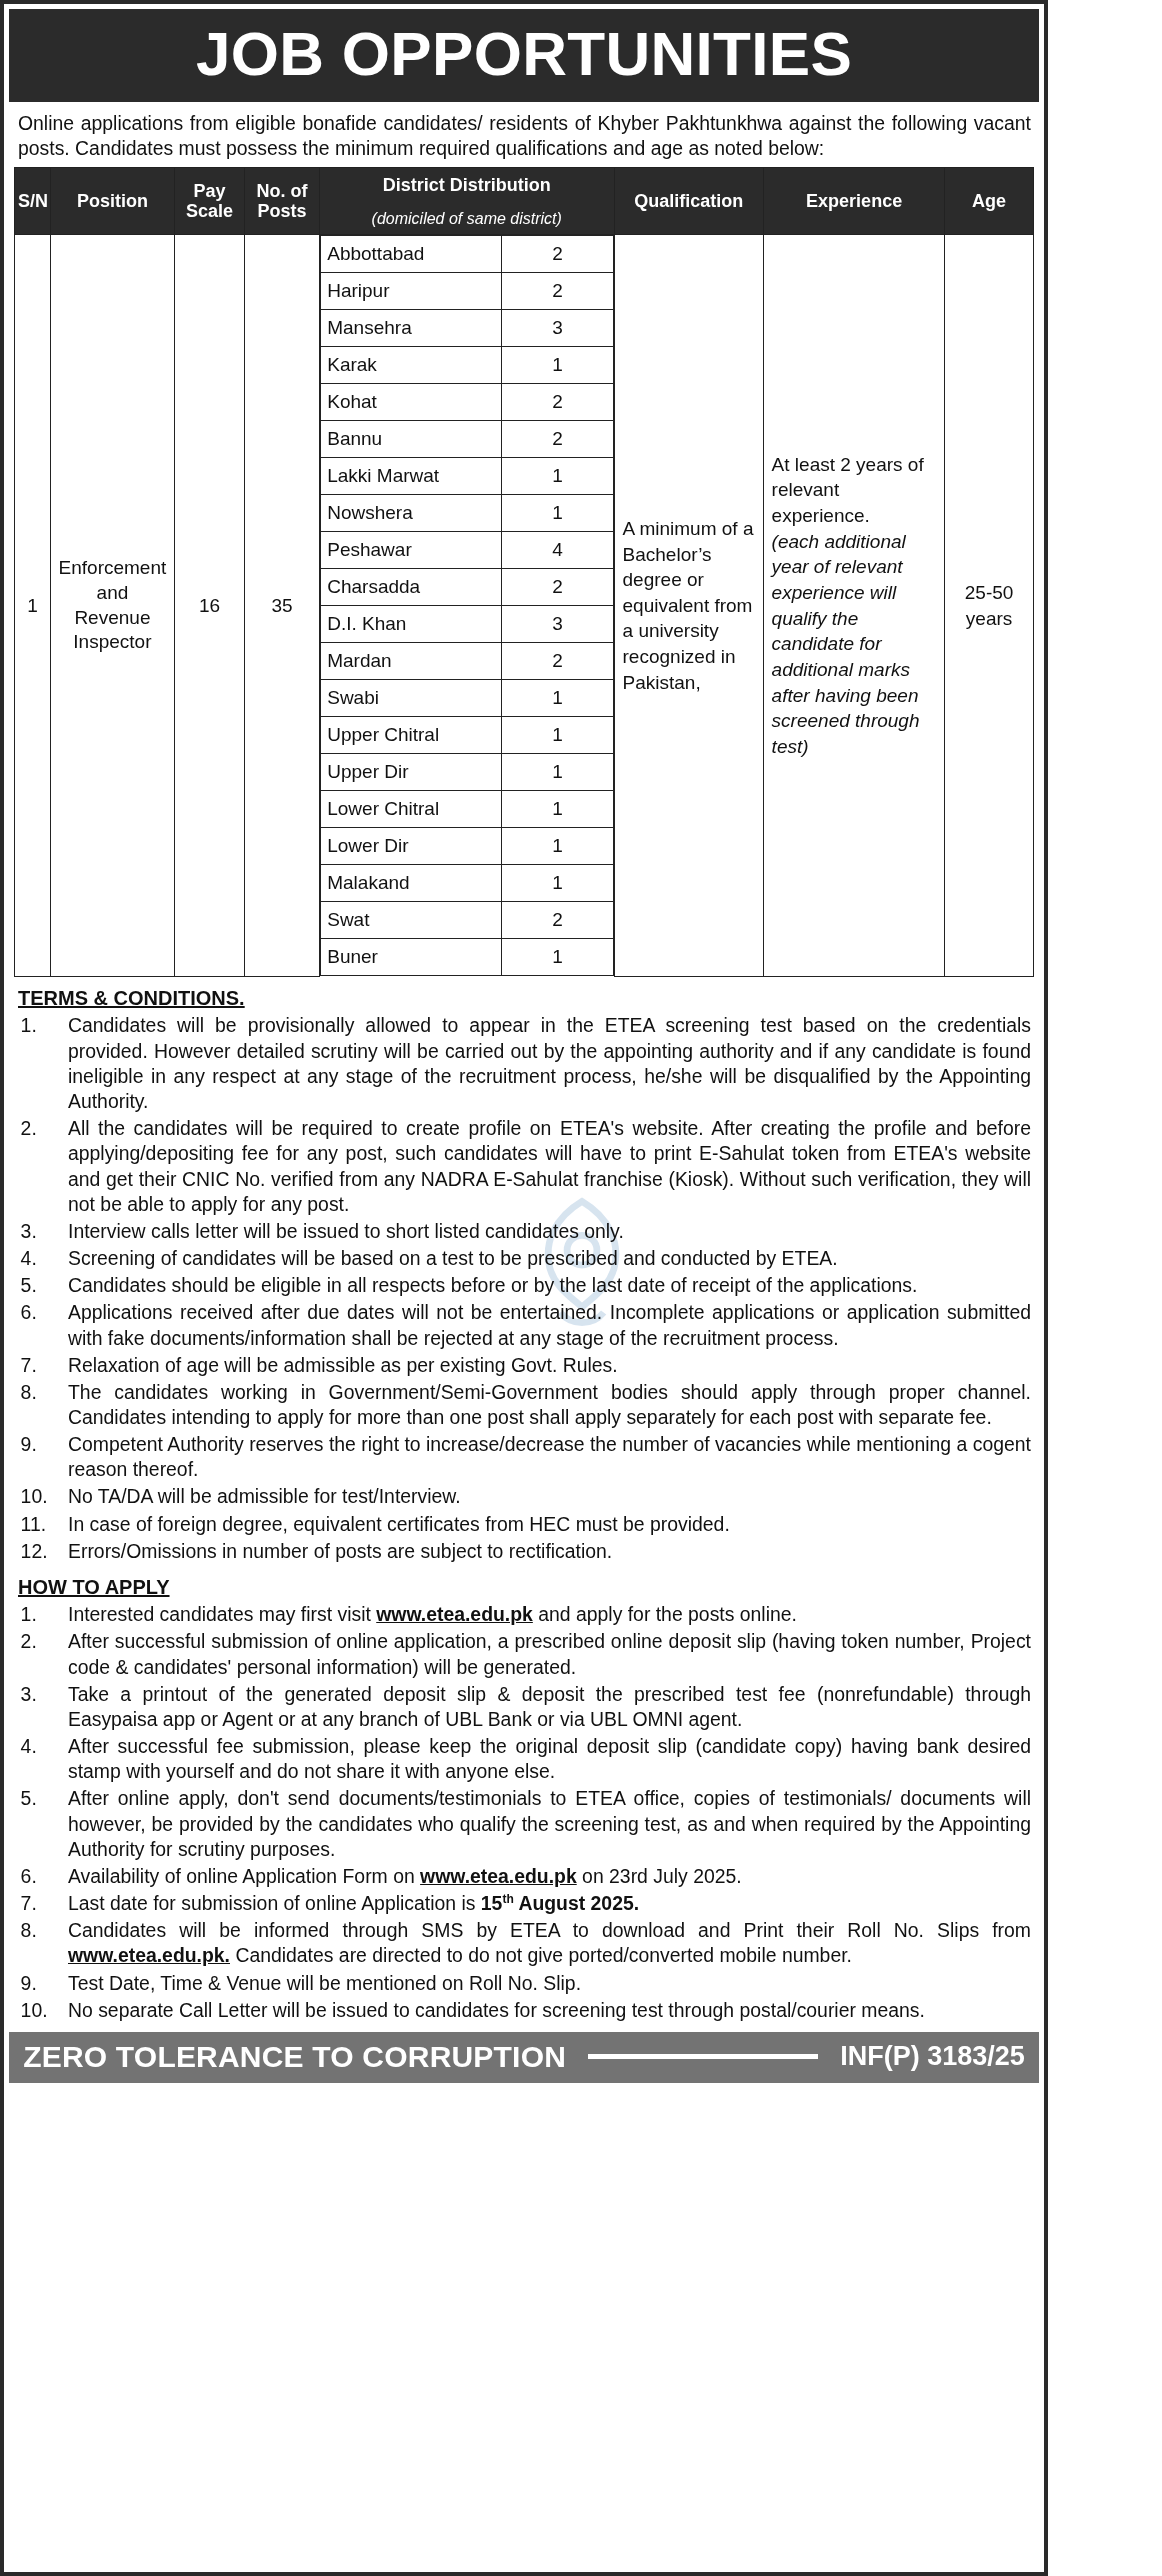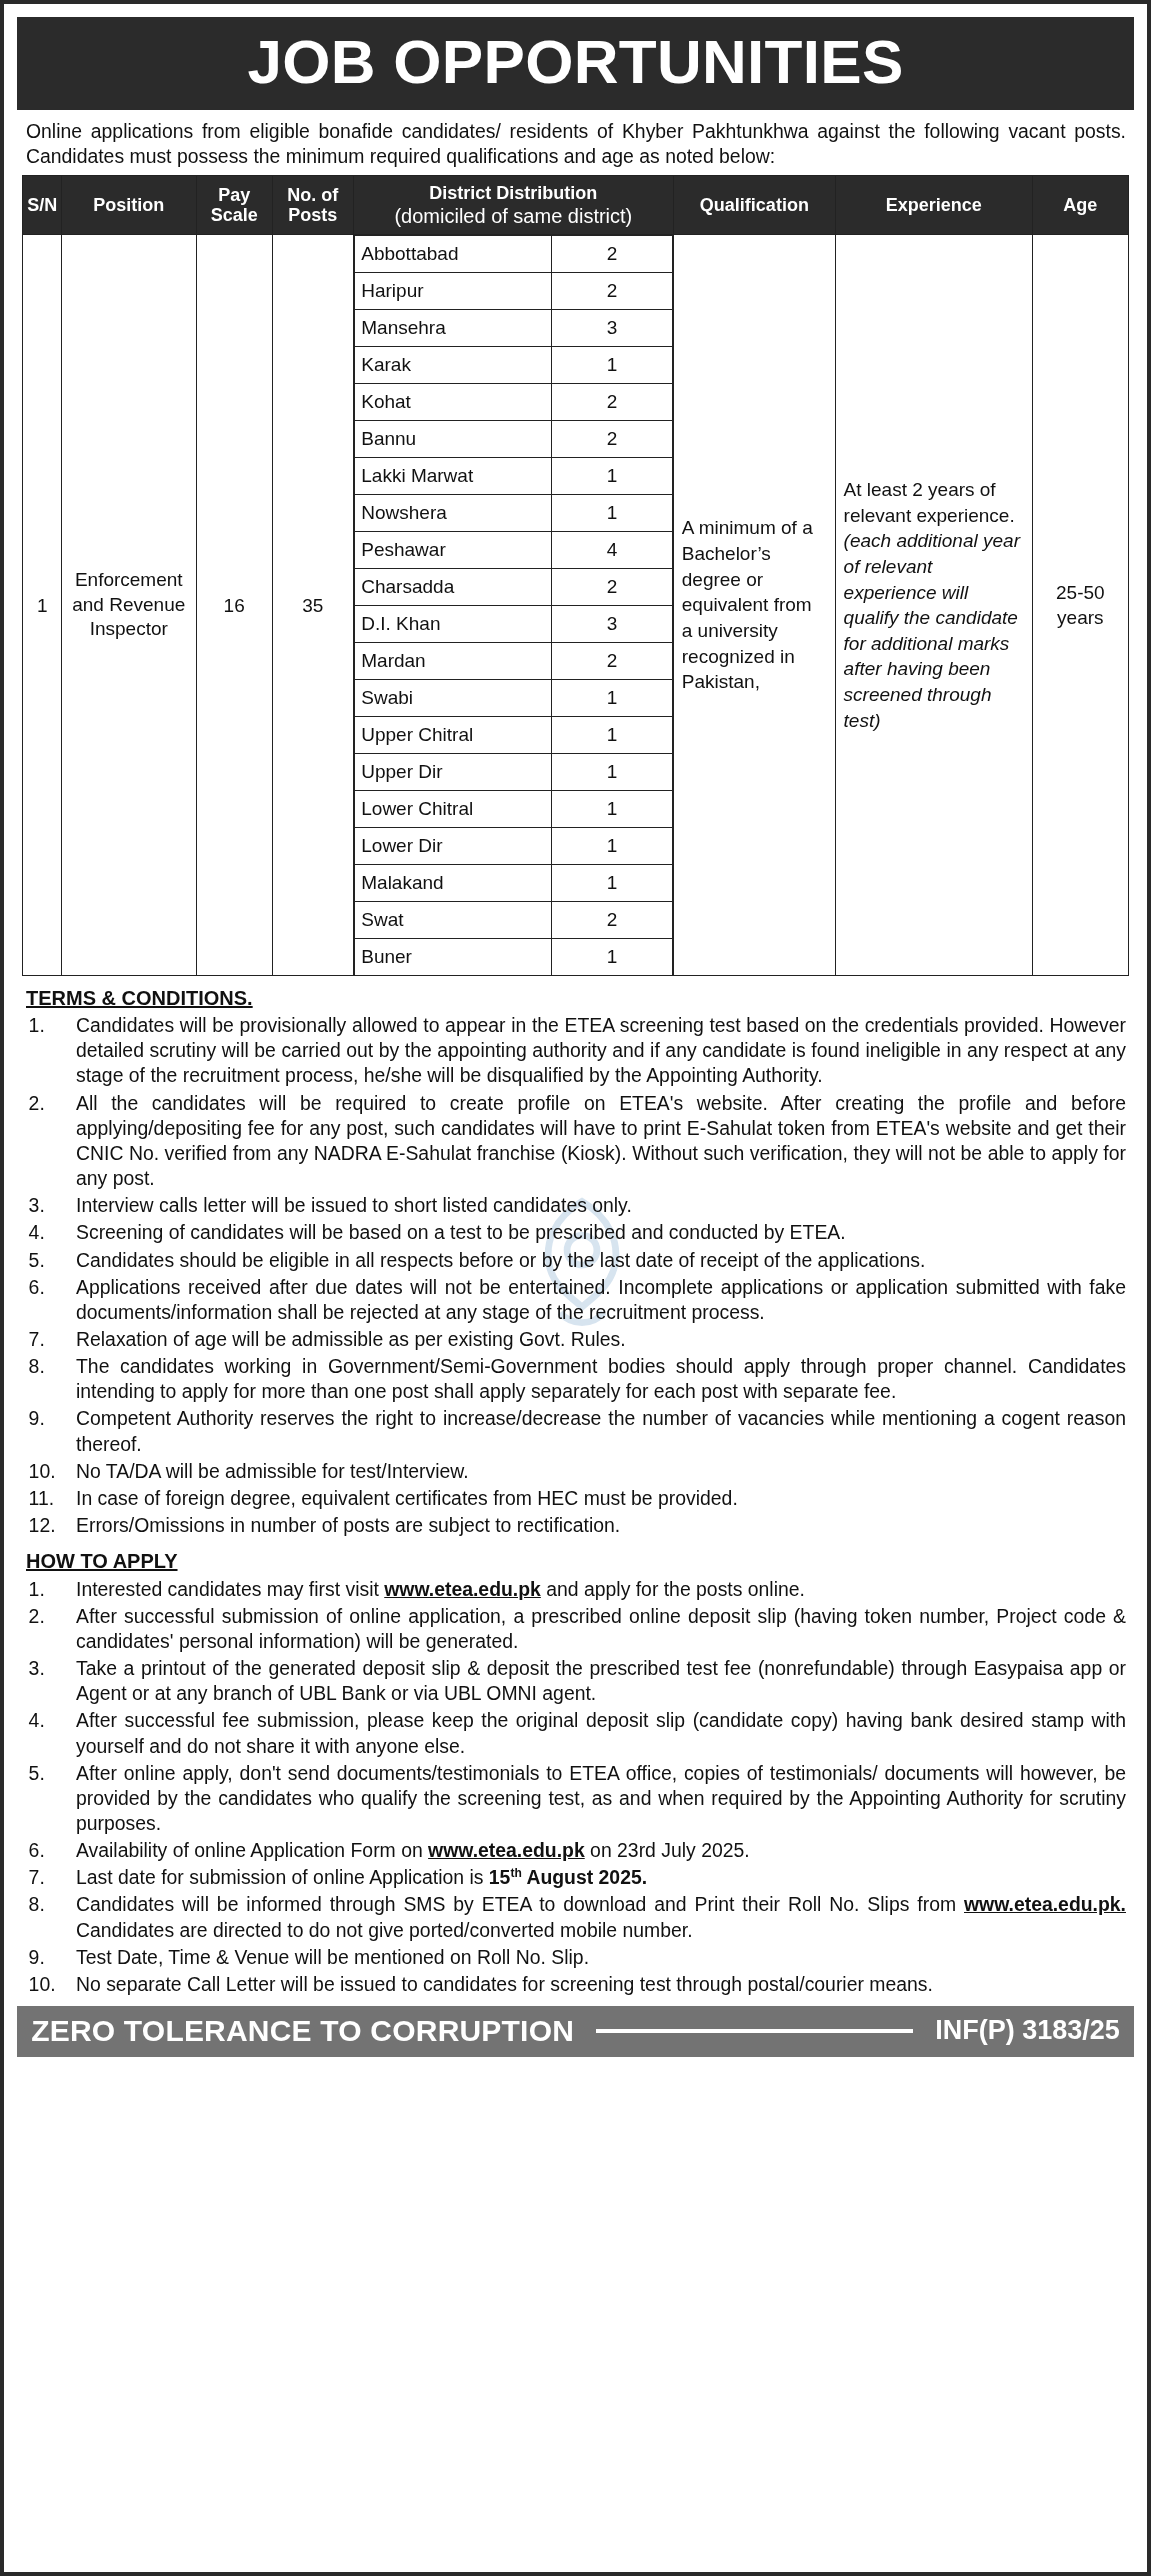--- a/index.html
+++ b/index.html
@@ -5,25 +5,25 @@
   * { box-sizing: border-box; }
   html, body { margin:0; padding:0; }
   body {
     width:1163px;
     background:#ffffff;
     font-family:"Liberation Sans", sans-serif;
     color:#111111;
     -webkit-font-smoothing:antialiased;
   }
   .page {
-    width:1151px;
+    width:1048px;
     min-height:2576px;
     background:#fff;
     border:4.5px solid #2a2a2a;
-    padding:8px;
+    padding:0;
     position:relative;
     overflow:hidden;
   }
 
   
   .banner {
     background:#2b2b2b;
     color:#ffffff;
     text-align:center;
     padding:14px 0 17px 0;
@@ -61,23 +61,24 @@
     background:#2b2b2b;
     color:#fff;
     font-size:18px;
     font-weight:bold;
     text-align:center;
     padding:6.5px 2.6px;
     line-height:1.12;
   }
   thead th .sub {
     display:block;
+    font-style:italic;
     font-weight:normal;
-    font-size:20px;
-    margin-top:2px;
+    font-size:16px;
+    margin-top:15px;
   }
   td.cell {
     font-size:19px;
     text-align:center;
     padding:5.2px 3.9px;
     line-height:1.22;
   }
   td.pos {
     font-size:19px;
     text-align:center;

